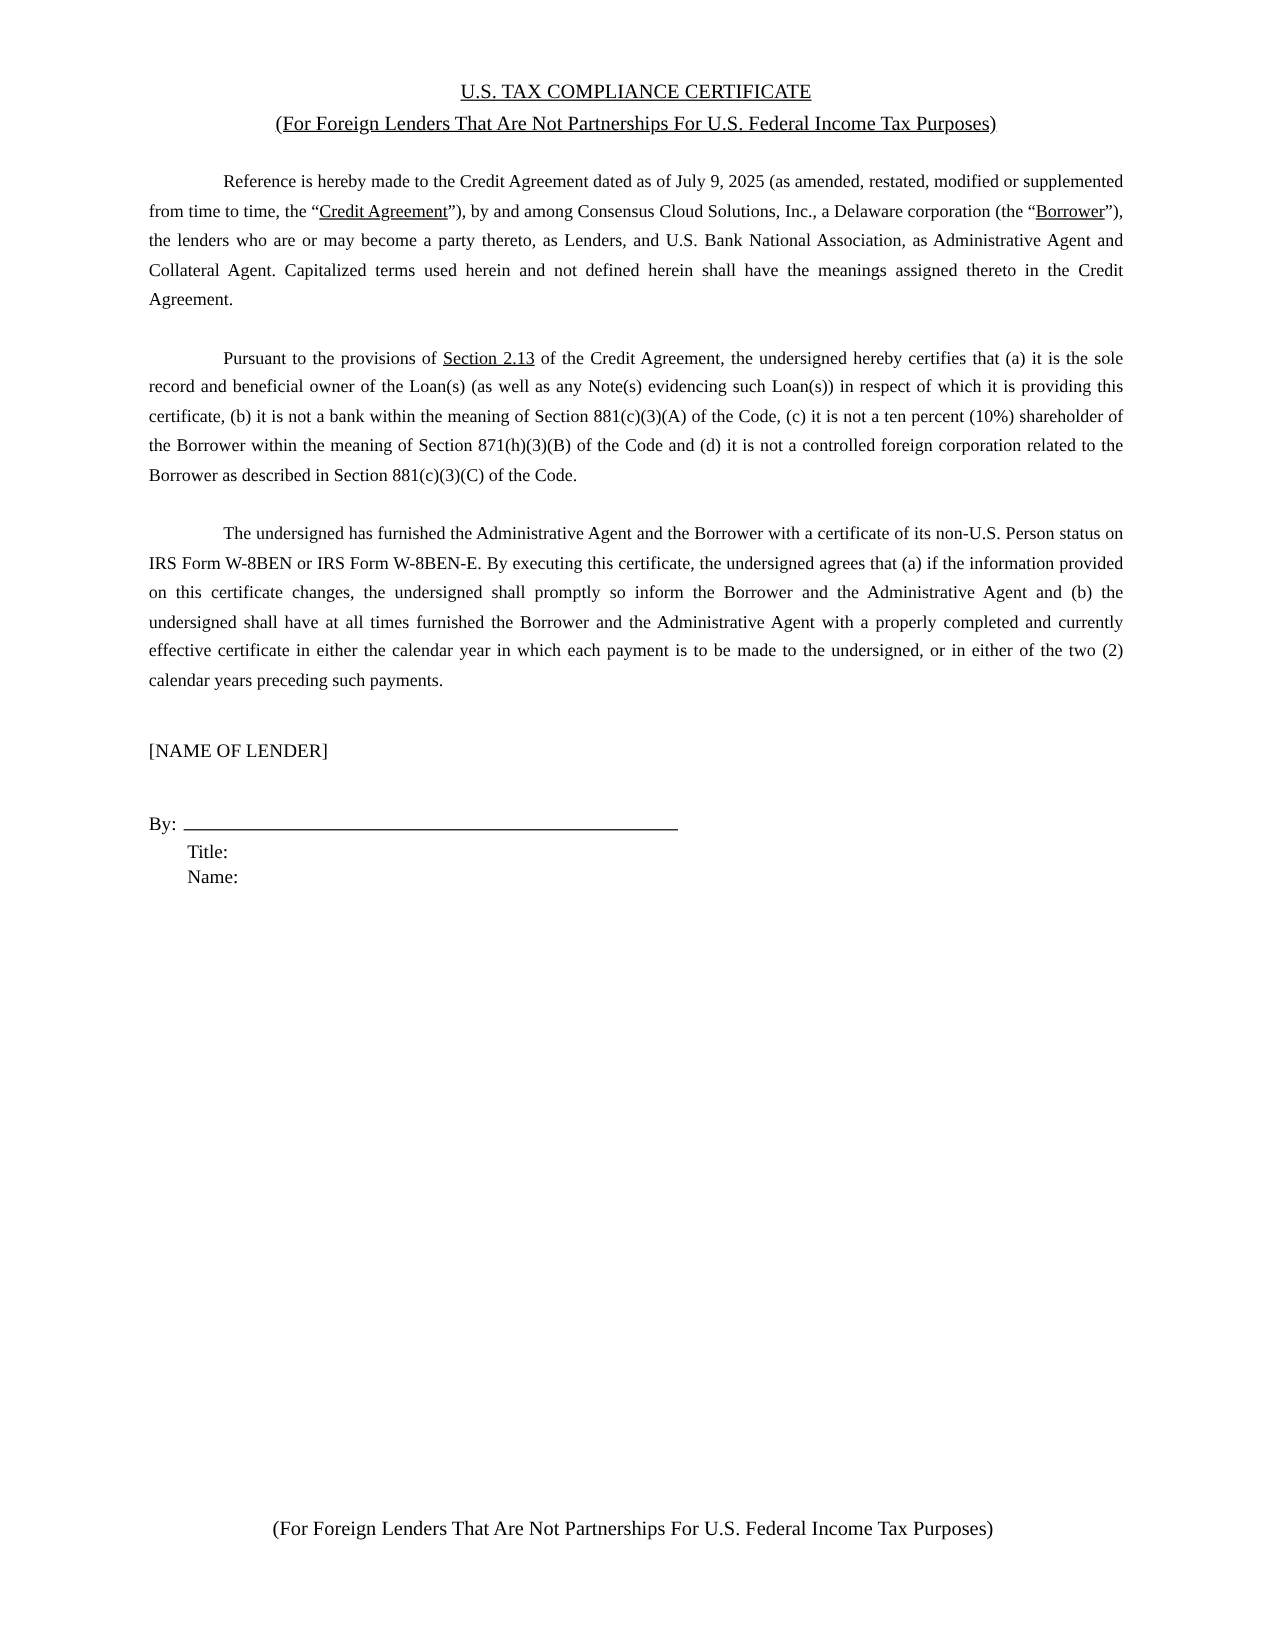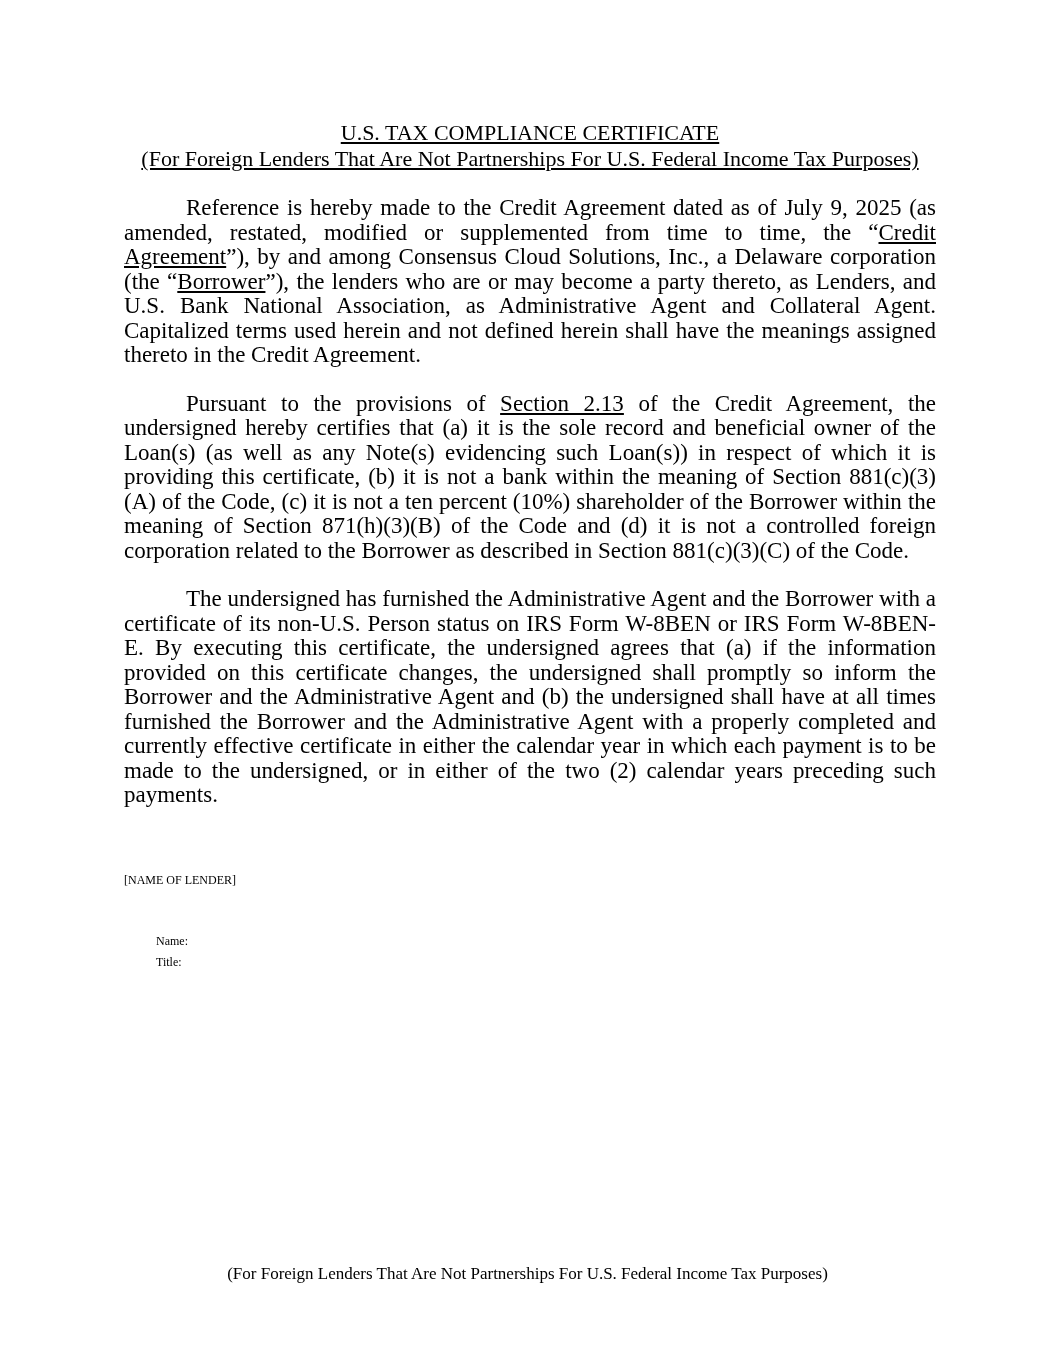--- a/index.html
+++ b/index.html
@@ -16,37 +16,37 @@
     background: #ffffff;
     overflow: hidden;
   }
   .content {
     position: absolute;
     left: 124px;
     top: 0;
     width: 812px;
   }
   .title-block {
-    margin-top: 120px;
+    margin-top: 64px;
     text-align: center;
-    font-size: 22px;
+    font-size: 17px;
     line-height: 26px;
   }
   .title-block .line { text-decoration: underline; }
   p.para {
     margin-top: 24px;
-    font-size: 23px;
+    font-size: 15px;
     line-height: 24.5px;
     text-align: justify;
     text-indent: 62px;
   }
   .u { text-decoration: underline; }
   .sig-block {
-    margin-top: 62px;
-    font-size: 12px;
+    margin-top: 36px;
+    font-size: 16px;
     line-height: 21px;
   }
   .lender-line { margin-bottom: 40px; }
   .by-row { margin-bottom: 2px; }
   .sig-line {
     display: inline-block;
     width: 412px;
     border-bottom: 1px solid #000;
     height: 14px;
     margin-left: 6px;
@@ -77,22 +77,23 @@
 
     <p class="para"><span>Reference is hereby made to the Credit Agreement dated as of July 9, 2025 (as amended, restated, modified or supplemented from time to time, the “</span><span class="u">Credit Agreement</span><span>”), by and among Consensus Cloud Solutions, Inc., a Delaware corporation (the “</span><span class="u">Borrower</span><span>”), the lenders who are or may become a party thereto, as Lenders, and U.S. Bank National Association, as Administrative Agent and Collateral Agent.  Capitalized terms used herein and not defined herein shall have the meanings assigned thereto in the Credit Agreement.</span></p>
 
     <p class="para"><span>Pursuant to the provisions of </span><span class="u">Section 2.13</span><span> of the Credit Agreement, the undersigned hereby certifies that (a) it is the sole record and beneficial owner of the Loan(s) (as well as any Note(s) evidencing such Loan(s)) in respect of which it is providing this certificate, (b) it is not a bank within the meaning of Section 881(c)(3)(A) of the Code, (c) it is not a ten percent (10%) shareholder of the Borrower within the meaning of Section 871(h)(3)(B) of the Code and (d) it is not a controlled foreign corporation related to the Borrower as described in Section 881(c)(3)(C) of the Code.</span></p>
 
     <p class="para">The undersigned has furnished the Administrative Agent and the Borrower with a certificate of its non-U.S. Person status on IRS Form W-8BEN or IRS Form W-8BEN-E.  By executing this certificate, the undersigned agrees that (a) if the information provided on this certificate changes, the undersigned shall promptly so inform the Borrower and the Administrative Agent and (b) the undersigned shall have at all times furnished the Borrower and the Administrative Agent with a properly completed and currently effective certificate in either the calendar year in which each payment is to be made to the undersigned, or in either of the two (2) calendar years preceding such payments.</p>
 
     <div class="sig-block">
       <div class="lender-line">[NAME OF LENDER]</div>
 
+      <div class="by-row"><span>By:</span><span class="sig-line"></span></div>
+      <div class="indent-small">Title:</div>
       <div class="indent-small">Name:</div>
-      <div class="indent-small">Title:</div>
 
     </div>
 
   </div>
 
   <div class="footer">
     <div>(For Foreign Lenders That Are Not Partnerships For U.S. Federal Income Tax Purposes)</div>
   </div>
 </div>
 

